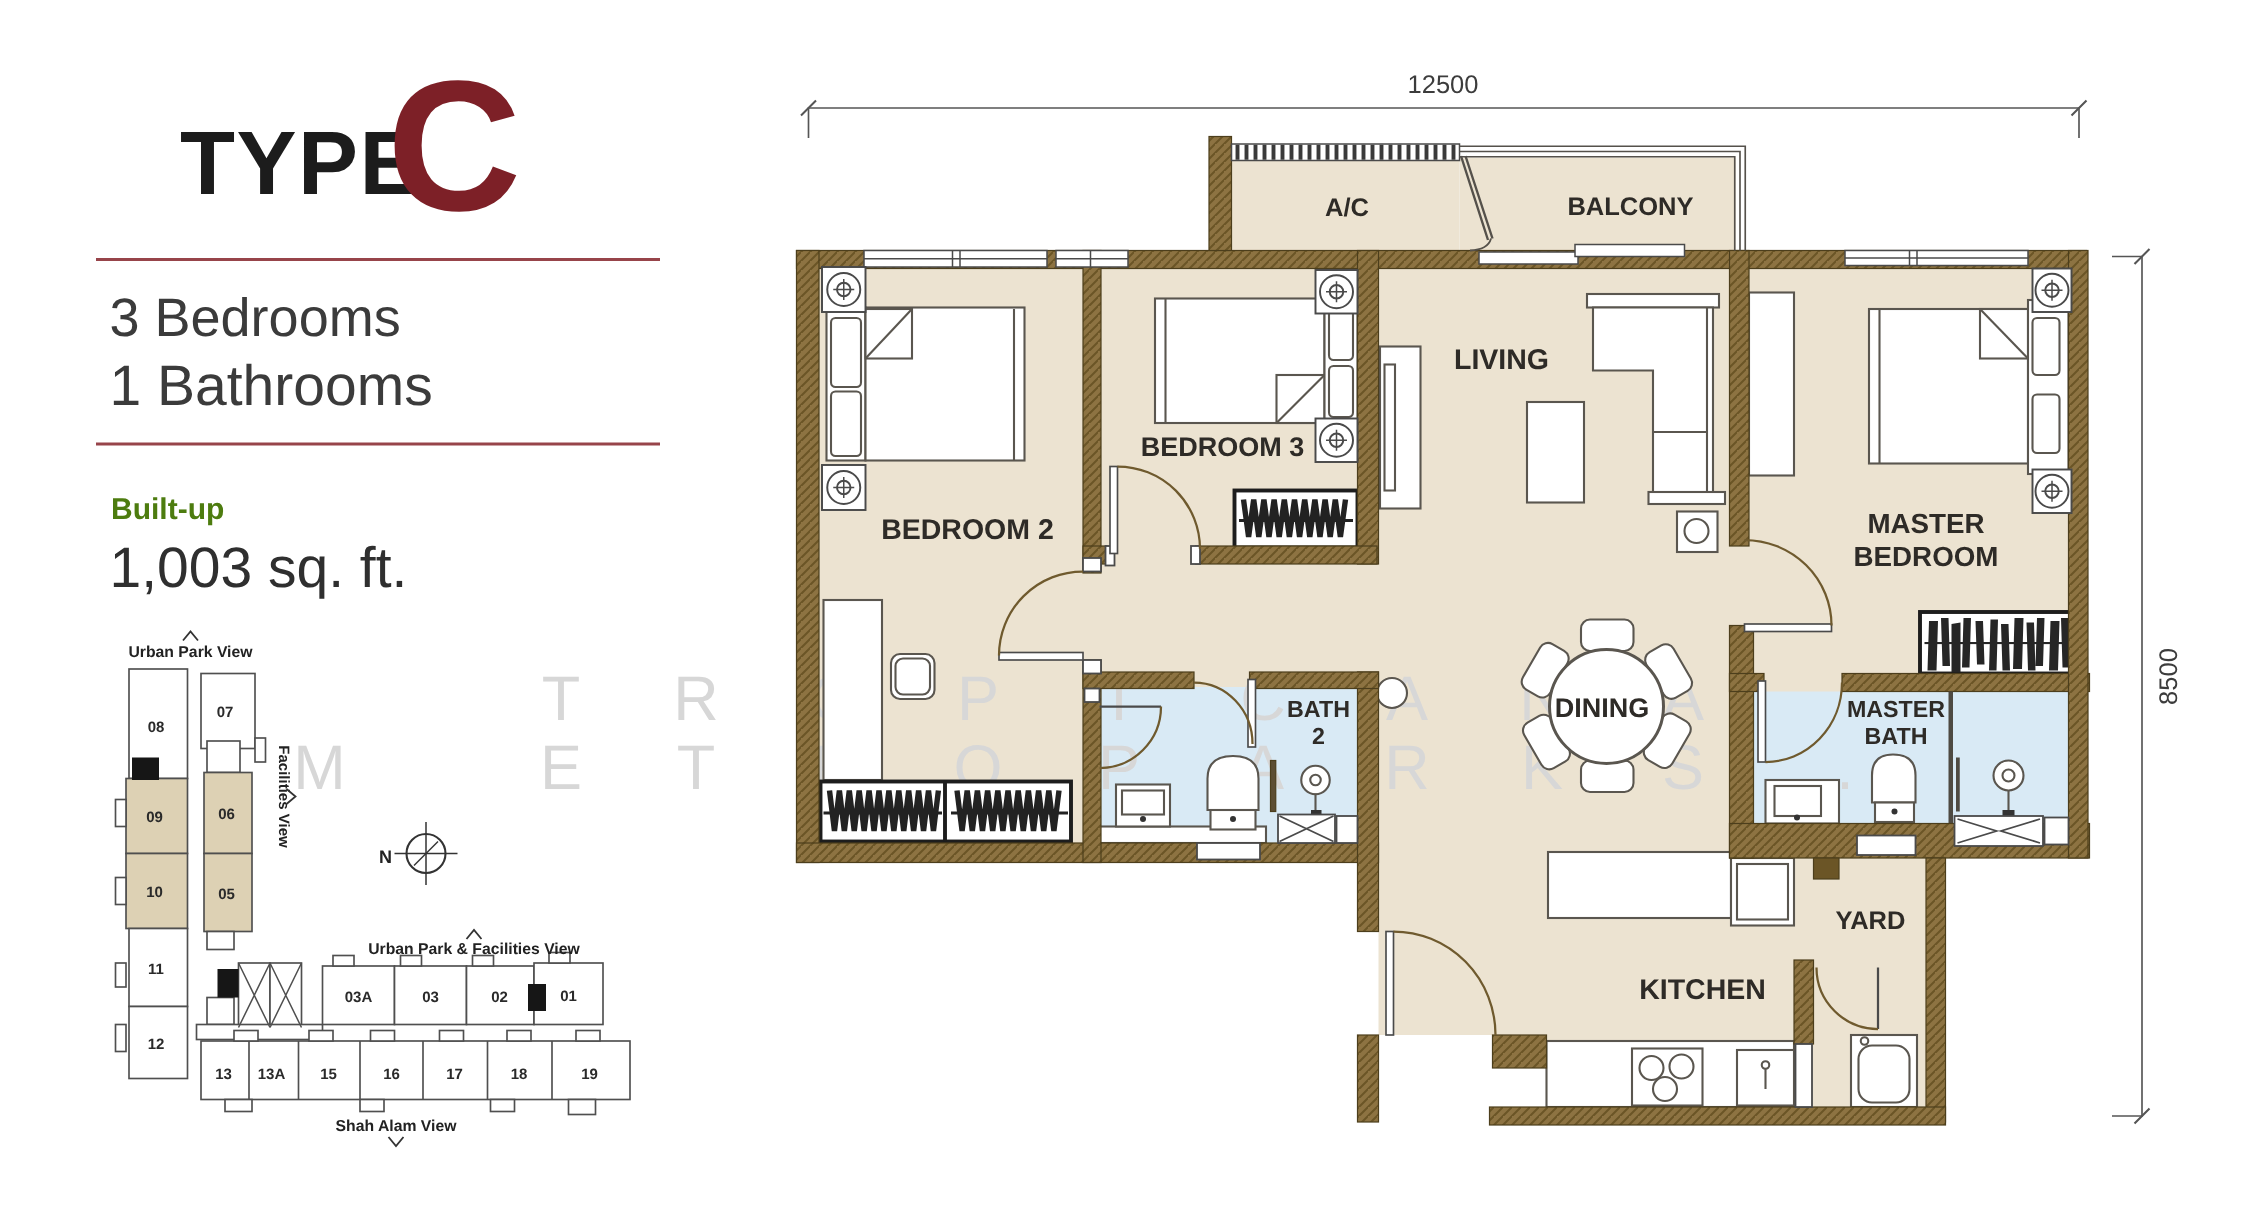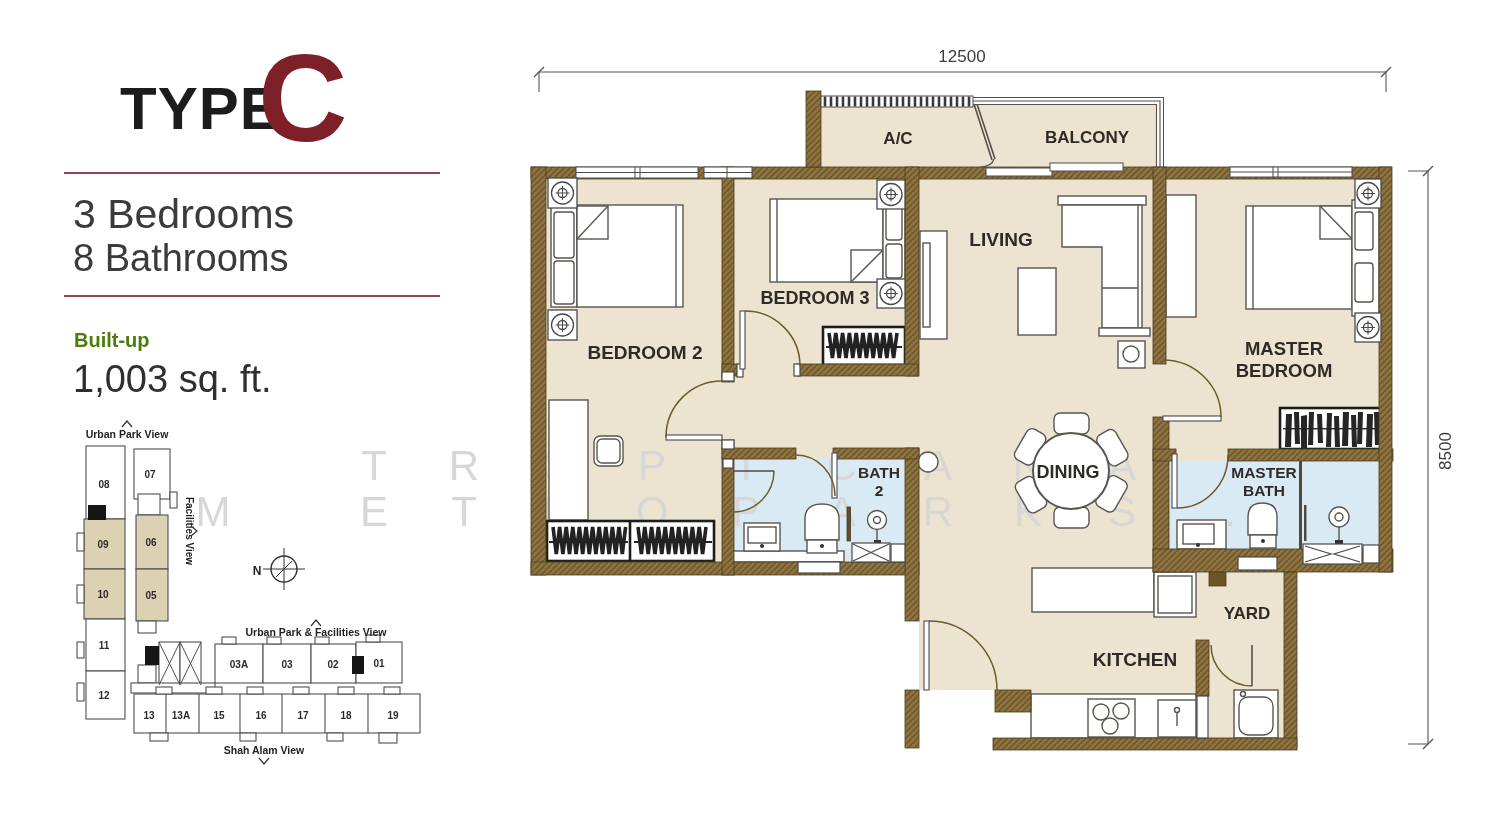--- a/index.html
+++ b/index.html
@@ -10,23 +10,23 @@
 </head>
 <body>
 <div id="page">
 
 <div class="abs" style="left:72px;top:74px;font-size:60px;font-weight:bold;color:#1c1c1c;letter-spacing:1px;margin-left:48px;">TYPE</div>
 
 <div class="abs" style="left:258px;top:27px;font-size:124px;font-weight:bold;color:#7d2027;">C</div>
 
 <div class="abs" style="left:64px;top:172px;width:376px;height:2px;background:#97444a;"></div>
 
-<div class="abs" style="left:73px;top:191px;font-size:41px;color:#3b3b3b;">3 Bedrooms</div>
-
-<div class="abs" style="left:73px;top:237px;font-size:38px;color:#3b3b3b;">8 Bathrooms</div>
+<div class="abs" style="left:73px;top:191px;font-size:36px;color:#3b3b3b;">3 Bedrooms</div>
+
+<div class="abs" style="left:73px;top:237px;font-size:38px;color:#3b3b3b;">1 Bathrooms</div>
 
 <div class="abs" style="left:64px;top:295px;width:376px;height:2px;background:#97444a;"></div>
 
 <div class="abs" style="left:74px;top:329px;font-size:20px;font-weight:bold;color:#4d7c0f;">Built-up</div>
 
 <div class="abs" style="left:73px;top:358px;font-size:38px;color:#2f2f2f;">1,003 sq. ft.</div>
 <svg class="abs" style="left:0;top:0" width="1500" height="814" viewBox="0 0 1500 814">
 <defs>
 <pattern id="hatch" width="6" height="6" patternUnits="userSpaceOnUse">
 <rect width="6" height="6" fill="#8d7342"></rect>

